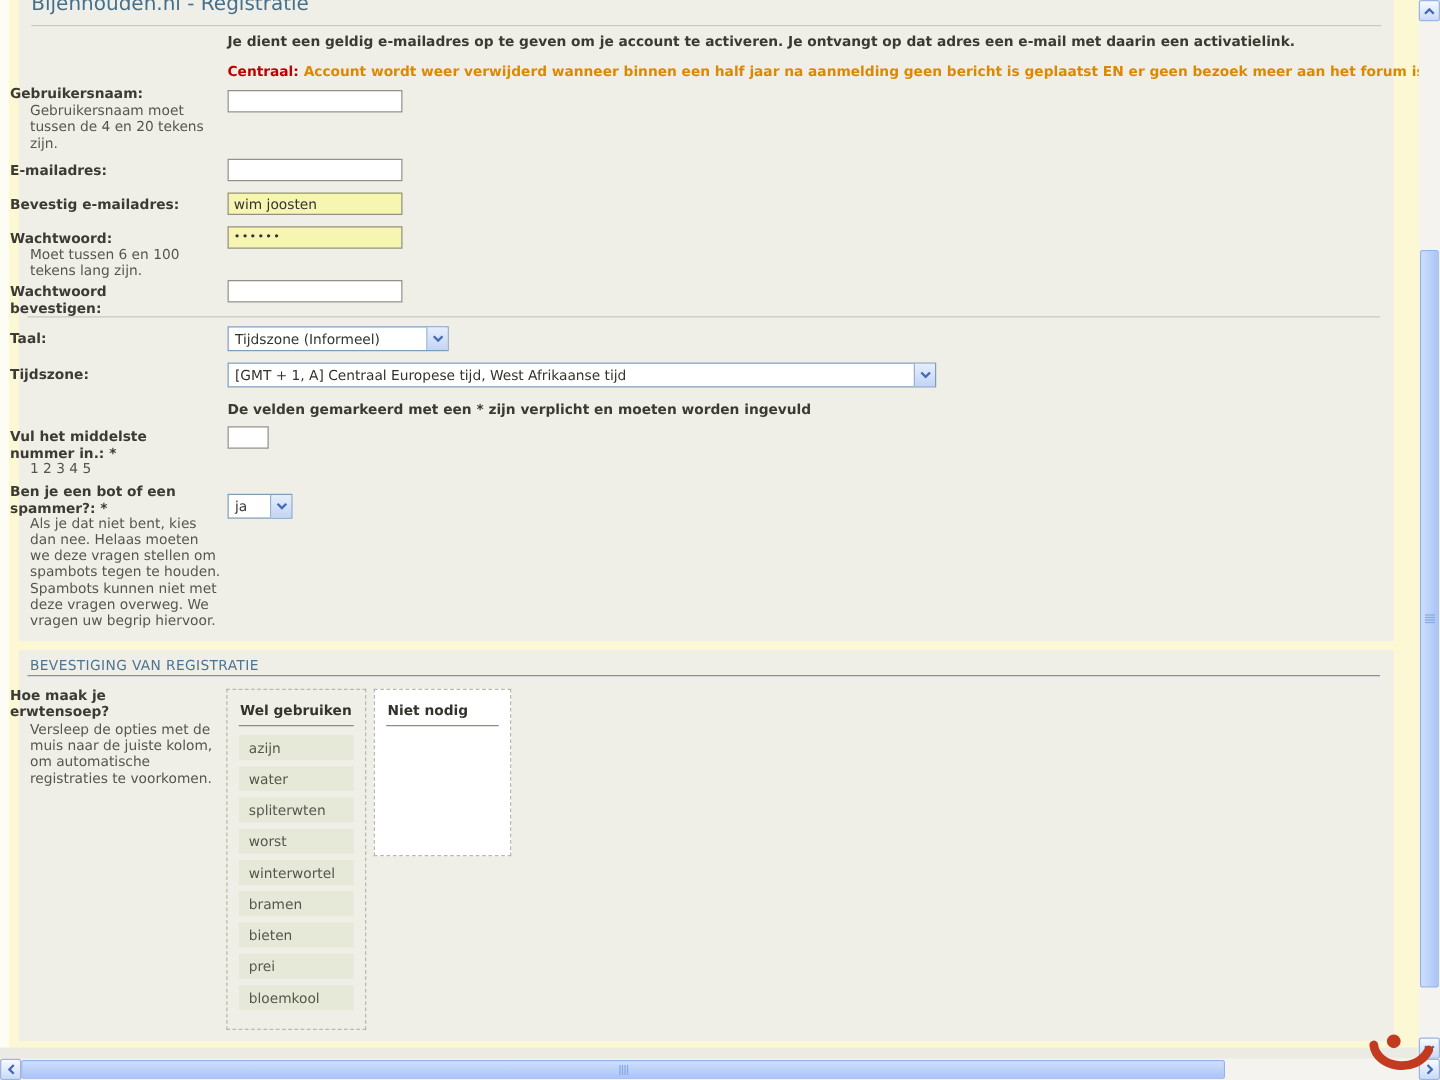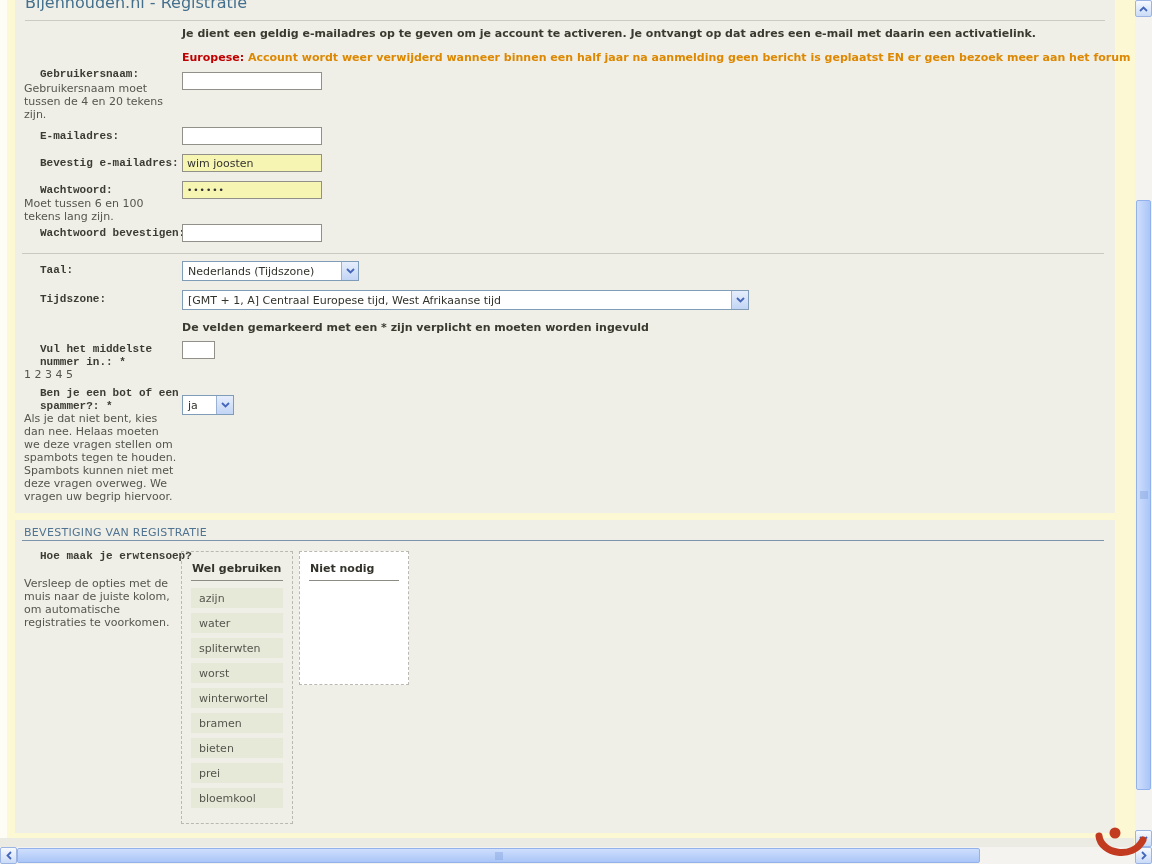--- a/index.html
+++ b/index.html
@@ -15,21 +15,21 @@
   .bottom-strip{ left:0; top:838px; width:1134px; height:9px; background:#ecebe3; }
 
   .page-title  { left:25px; top:-7px; font-size:16px; color:#44708e; white-space:nowrap; }
   .title-rule  { left:25px; top:20px; width:1080px; height:0; border-top:1px solid #cbcbc3; }
 
   .intro-bold  { left:182px; top:27px; font-weight:bold; color:#3a3a30; white-space:nowrap;text-align:center; }
   .attention   { left:182px; top:51px; font-weight:bold; white-space:nowrap; }
   .attention .att-label { color:#c00000; }
   .attention .att-text  { color:#dd8800; }
 
-  .f-label { left:40px; width:154px; font-weight:bold; color:#3b3b33; line-height:13px;font-family:Liberation Mono, monospace; }
+  .f-label { left:8px; width:154px; font-weight:bold; color:#3b3b33; line-height:13px; }
   .f-help  { left:24px; width:154px; color:#54554d; line-height:13px; }
 
   .txt-input { left:182px; width:140px; height:18px; border:1px solid #91918a; background:#fff;
                font-family:inherit; font-size:11px; color:#333; padding:1px 4px; }
   .txt-input.hl { background:#f7f5b2; }
   .txt-input.tiny { width:33px; }
 
   .fake-select { left:182px; height:20px; border:1px solid #7f9db9; background:#fff; display:flex; align-items:center; }
   .fake-select .sel-text { flex:1; padding:0 5px; white-space:nowrap; overflow:hidden; color:#33332c; }
   .fake-select .sel-btn  { width:17px; height:18px; border-left:1px solid #9ab1d4; background:linear-gradient(#e6eefc,#c2d5f5);
@@ -68,21 +68,21 @@
 <div class="abs edge-left"></div>
 <div class="abs panel panel1"></div>
 <div class="abs panel panel2"></div>
 <div class="abs bottom-strip"></div>
 
 <div class="abs page-title">Bijenhouden.nl - Registratie</div>
 <div class="abs title-rule"></div>
 
 <div class="abs intro-bold">Je dient een geldig e-mailadres op te geven om je account te activeren. Je ontvangt op dat adres een e-mail met daarin een activatielink.</div>
 <div class="abs attention">
-  <span class="att-label">Europese:</span>
+  <span class="att-label">Centraal:</span>
   <span class="att-text">Account wordt weer verwijderd wanneer binnen een half jaar na aanmelding geen bericht is geplaatst EN er geen bezoek meer aan het forum is geweest.</span>
 </div>
 
 <div class="abs f-label" style="top:68px">Gebruikersnaam:</div>
 <div class="abs f-help" style="top:82px">Gebruikersnaam moet tussen de 4 en 20 tekens zijn.</div>
 <input class="abs txt-input" style="top: 72px;" value="">
 
 <div class="abs f-label" style="top:130px">E-mailadres:</div>
 <input class="abs txt-input" style="top: 127px;" value="">
 
@@ -93,21 +93,21 @@
 <div class="abs f-help" style="top:197px">Moet tussen 6 en 100 tekens lang zijn.</div>
 <input class="abs txt-input hl" style="top: 181px; font-size: 9px; letter-spacing: 1px;" value="••••••">
 
 <div class="abs f-label" style="top:227px">Wachtwoord bevestigen:</div>
 <input class="abs txt-input" style="top: 224px;" value="">
 
 <div class="abs divider" style="top:253px"></div>
 
 <div class="abs f-label" style="top:264px">Taal:</div>
 <div class="abs fake-select" style="top:261px; width:177px;">
-  <span class="sel-text">Nederlands (Tijdszone)</span>
+  <span class="sel-text">Tijdszone (Informeel)</span>
   <span class="sel-btn">
     <svg width="9" height="6" viewBox="0 0 9 6">
         <polyline points="1,1 4.5,4.5 8,1" fill="none" stroke="#4466bb" stroke-width="1.8"></polyline>
       </svg>
   </span>
 </div>
 
 <div class="abs f-label" style="top:293px">Tijdszone:</div>
 <div class="abs fake-select" style="top:290px; width:567px;">
   <span class="sel-text">[GMT + 1, A] Centraal Europese tijd, West Afrikaanse tijd</span>

